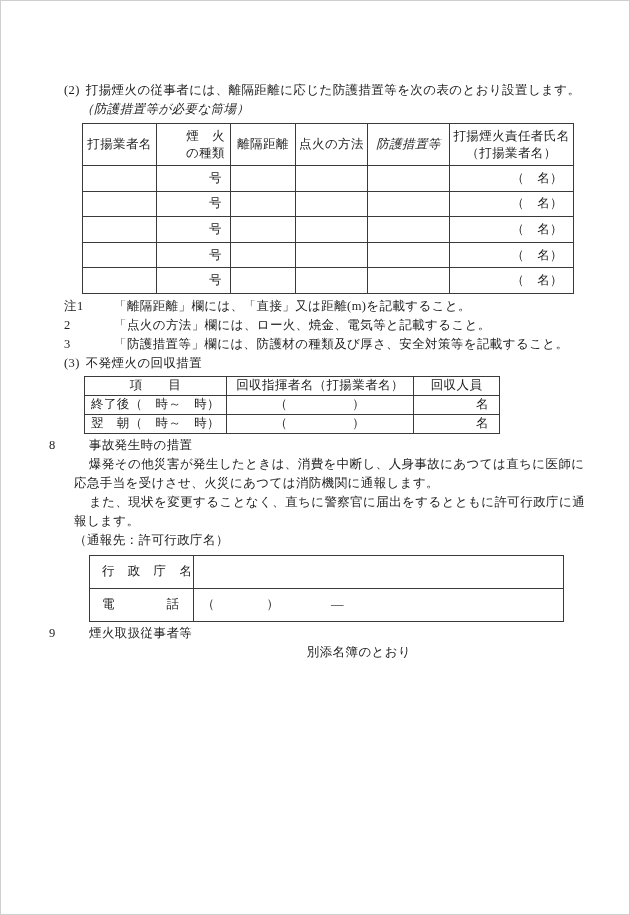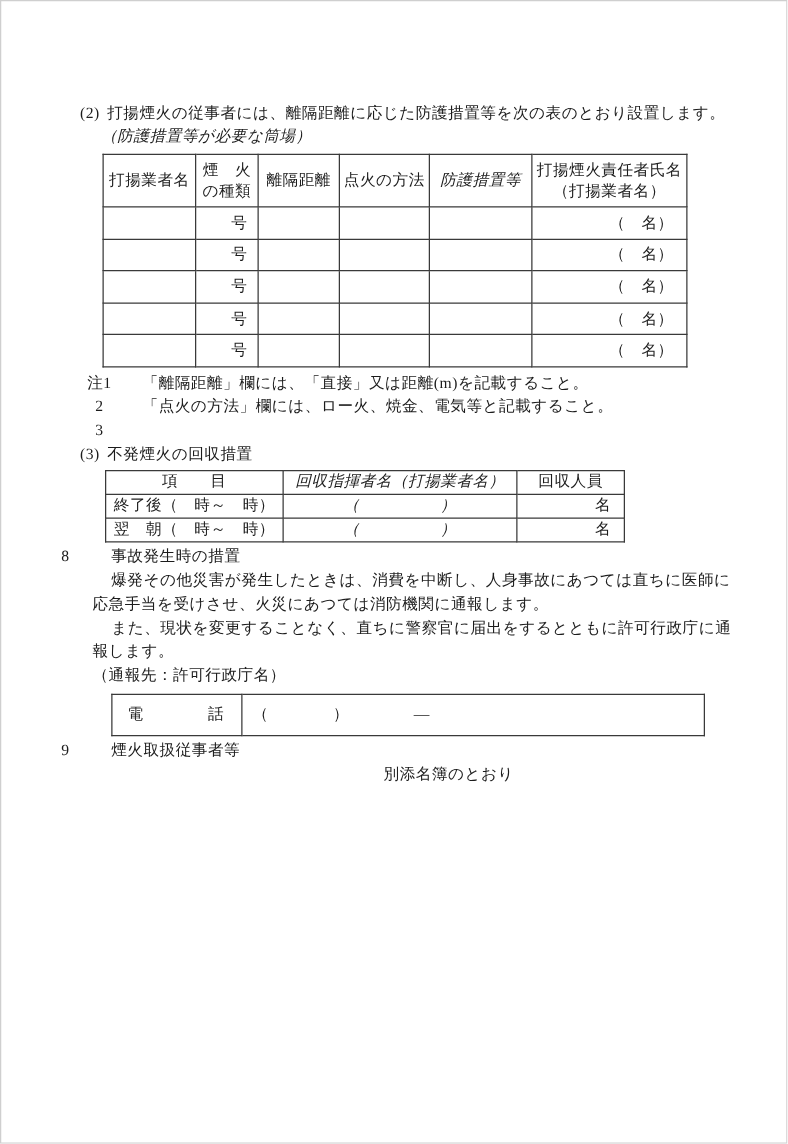--- a/index.html
+++ b/index.html
@@ -33,41 +33,41 @@
     padding: 0;
     font-size: 12.5px;
     overflow: hidden;
   }
   th { text-align: center; vertical-align: middle; }
   .pre { white-space: pre-line; line-height: 17px; }
 
   
   .t1 { margin-left: 33px; margin-top: 4px; width: 461px; }
   .t1 .c1 { width: 73px; }
-  .t1 .c2 { width: 49px; }
+  .t1 .c2 { width: 49px; padding-left: 24px; }
   .t1 .c3 { width: 64px; }
   .t1 .c4 { width: 71px; }
   .t1 .c5 { width: 81px; font-style: italic; }
   .t1 .c6 { width: 123px; }
   .t1 thead tr { height: 42px; }
   .t1 tbody tr { height: 25.6px; }
   .cell-right { text-align: right; padding-right: 8px; }
   .cell-right-wide { text-align: right; padding-right: 10px; }
 
   
   .notes { margin-left: 15px; margin-top: 3px; }
   .note-line { display: flex; line-height: 19px; }
-  .note-marker { display: inline-block; width: 31px; text-align: center; flex: none; }
+  .note-marker { display: inline-block; width: 31px; text-align: left; flex: none; }
   .note-text { padding-left: 19px; }
   .s3-heading { margin-left: 15px; display: flex; line-height: 19px; }
 
   
   .t2 { margin-left: 35px; margin-top: 3px; width: 412px; }
   .t2 .c1 { width: 141px; }
-  .t2 .c2 { width: 186px; font-style: italic; }
+  .t2 .c2 { width: 186px; }
   .t2 .c3 { width: 85px; }
   .t2 tr { height: 19px; }
   .t2 td { text-align: center; }
   .t2 td.personnel { text-align: right; padding-right: 10px; }
 
   
   .sec-line { display: flex; line-height: 19px; margin-top: 2px; }
   .sec-num { display: inline-block; width: 40px; flex: none; }
   .para { margin-left: 25px; }
   .para .line.indent { padding-left: 15px; }
@@ -155,20 +155,21 @@
     <div class="note-line">
       <span class="note-marker">注1</span>
       <span class="note-text">「離隔距離」欄には、「直接」又は距離(m)を記載すること。</span>
     </div>
     <div class="note-line">
       <span class="note-marker">2</span>
       <span class="note-text">「点火の方法」欄には、ロー火、焼金、電気等と記載すること。</span>
     </div>
     <div class="note-line">
       <span class="note-marker">3</span>
+      <span class="note-text">「防護措置等」欄には、防護材の種類及び厚さ、安全対策等を記載すること。</span>
     </div>
   </div>
 
   <div class="s3-heading">
     <span class="s2-label">(3)</span>
     <span>不発煙火の回収措置</span>
   </div>
 
   <table class="t2">
     <thead>
@@ -200,20 +201,24 @@
     <div class="line indent">爆発その他災害が発生したときは、消費を中断し、人身事故にあつては直ちに医師に</div>
     <div class="line">応急手当を受けさせ、火災にあつては消防機関に通報します。</div>
     <div class="line indent">また、現状を変更することなく、直ちに警察官に届出をするとともに許可行政庁に通</div>
     <div class="line">報します。</div>
     <div class="line">（通報先：許可行政庁名）</div>
   </div>
 
   <table class="t3">
     <tbody>
       <tr>
+        <td class="c1 label">行　政　庁　名</td>
+        <td class="c2 value"></td>
+      </tr>
+      <tr>
         <td class="c1 label">電　　　　話</td>
         <td class="c2 value">（　　　　）　　　　―</td>
       </tr>
     </tbody>
   </table>
 
   <div class="sec-line">
     <span class="sec-num">9</span>
     <span>煙火取扱従事者等</span>
   </div>

